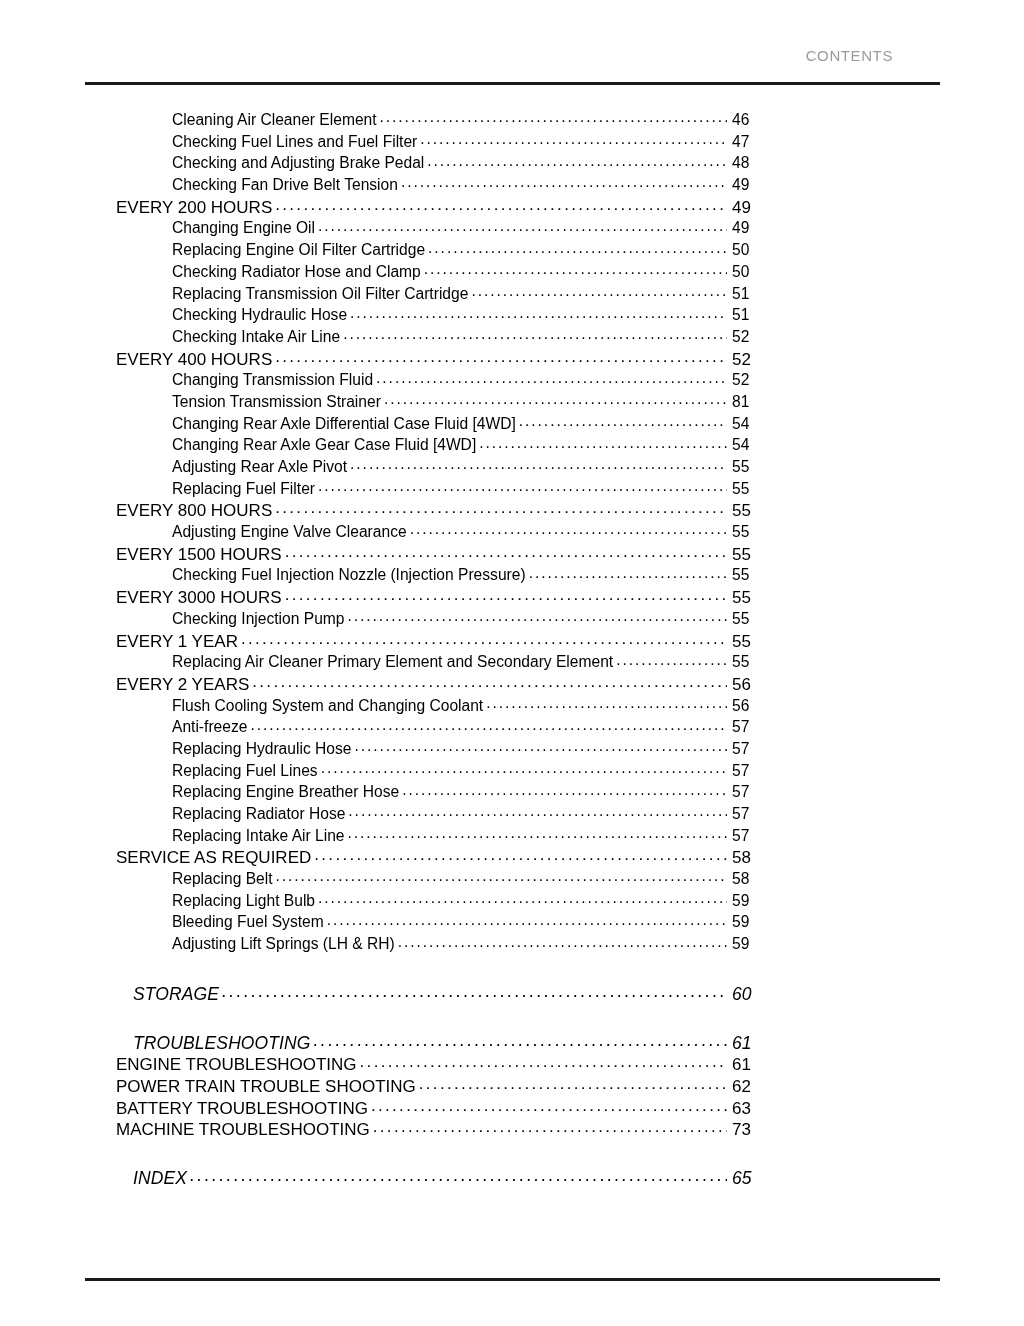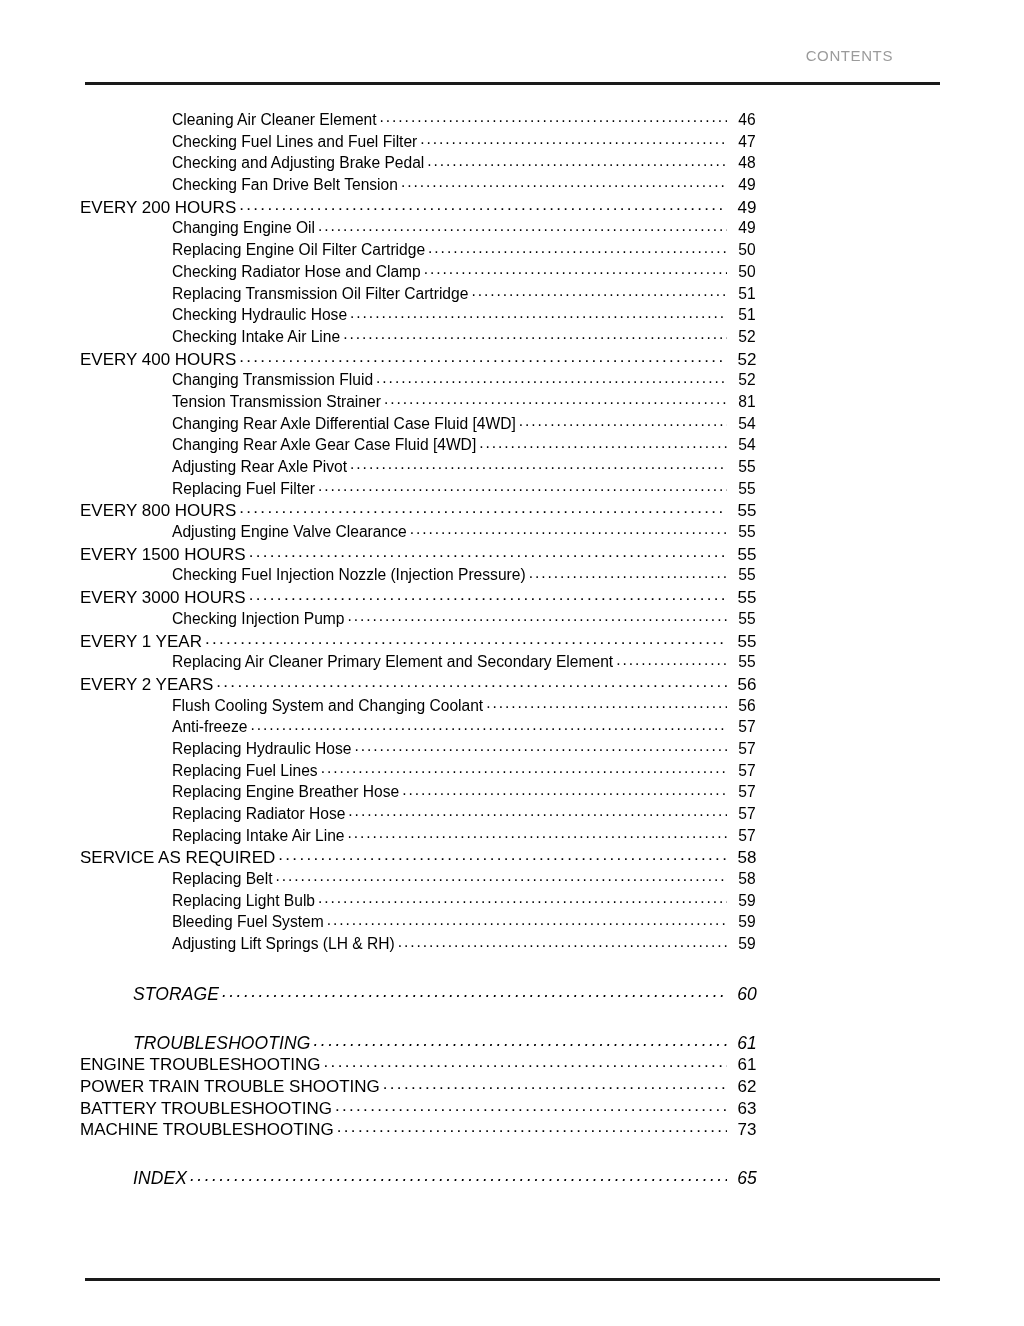--- a/index.html
+++ b/index.html
@@ -96,35 +96,35 @@
     letter-spacing: -1.2px;
     font-size: inherit;
     line-height: 1em;
     color: #000;
     white-space: nowrap;
   }
 
   .entry-page {
     flex: 0 0 auto;
     width: 30px;
-    text-align: center;
+    text-align: left;
     padding-left: 4px;
   }
 
   
   .lvl1 {
     padding-left: 133px;
     font-size: 17.5px;
     font-style: italic;
   }
   .lvl1 .entry-title { letter-spacing: 0.1px; }
 
   
   .lvl2 {
-    padding-left: 80px;
+    padding-left: 116px;
     font-size: 17px;
   }
 
   
   .lvl3 {
     padding-left: 172px;
     font-size: 15.6px;
   }
 
   

